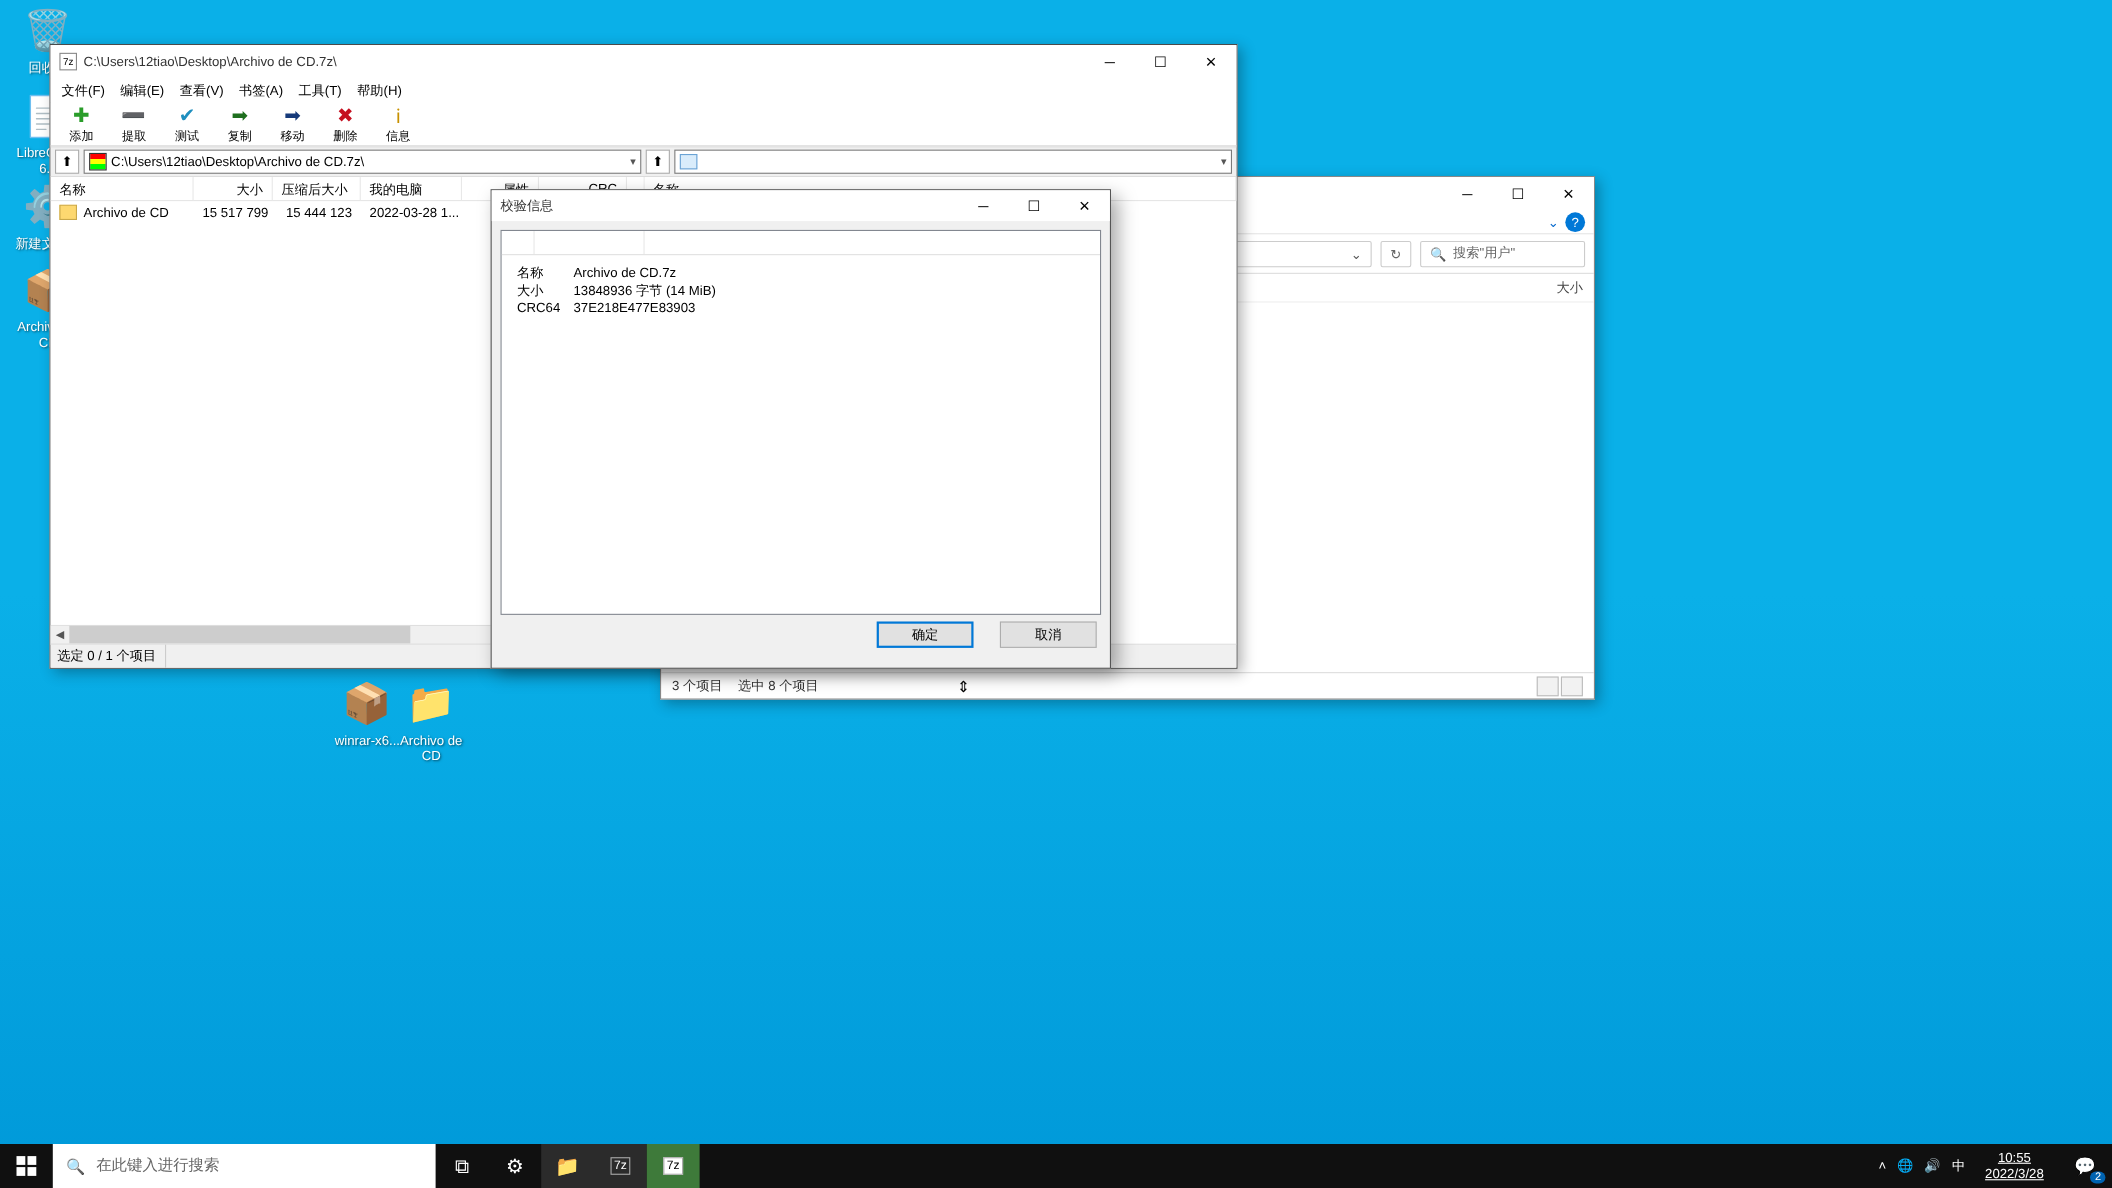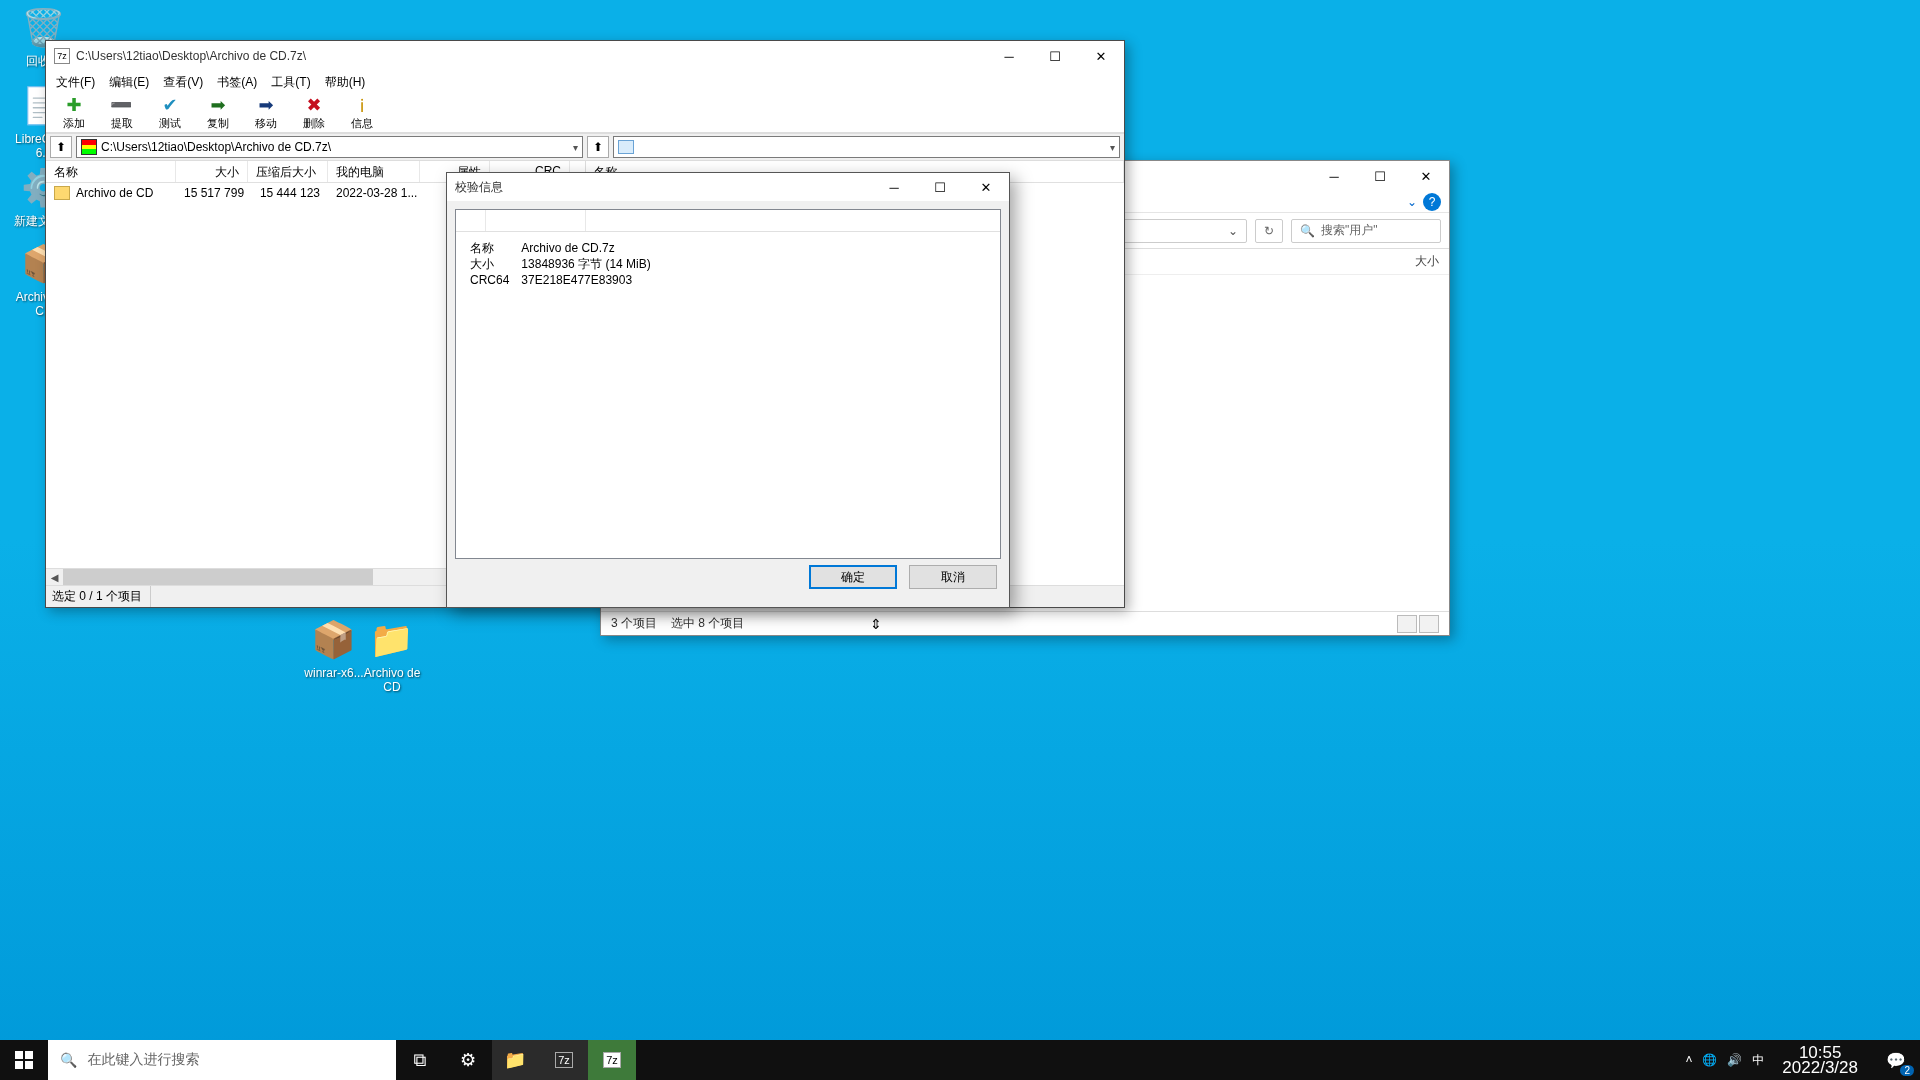--- a/index.html
+++ b/index.html
@@ -47,21 +47,21 @@
 
 .dialog { left: 446px; top: 172px; width: 564px; height: 436px; background: #f0f0f0; border: 1px solid #555; box-shadow: 6px 6px 16px rgba(0,0,0,.35); }
 .dialog .titlebar { background: #fff; height: 28px; text-align: right; }
 .dialog .body { flex: 1; padding: 8px; display: flex; flex-direction: column; }
 .dialog .listarea { flex: 1; background: #fff; border: 1px solid #828790; padding: 0; font-size: 12px; font-family: Tahoma, sans-serif; overflow: hidden; }
 .dialog .listhead { height: 22px; border-bottom: 1px solid #e0e0e0; display:flex; }
 .dialog .listhead > div { border-right: 1px solid #e8e8e8; }
 .dialog .content { padding: 8px; }
 .dialog table { border-collapse: collapse; }
 .dialog td { padding: 0 6px; vertical-align: top; line-height: 16px; }
-.dialog .btnrow { height: 40px; display: flex; justify-content: flex-end; align-items: center; gap: 12px; padding: 0 4px 4px 0; }
+.dialog .btnrow { height: 40px; display: flex; justify-content: flex-end; align-items: center; gap: 24px; padding: 0 4px 4px 0; }
 .dialog button { width: 88px; height: 24px; font-size: 12px; background: #e1e1e1; border: 1px solid #adadad; }
 .dialog button.primary { border: 2px solid #0078d7; background: #e1e1e1; }
 
 
 .explorer-bg { left: 600px; top: 160px; width: 850px; height: 476px; background: #fff; border: 1px solid #888; }
 .explorer-bg .addr { height: 36px; border-bottom: 1px solid #ddd; display: flex; align-items: center; padding: 0 8px; gap: 8px; }
 .explorer-bg .addr .box { border: 1px solid #ccc; height: 24px; border-radius: 2px; display: flex; align-items: center; padding: 0 8px; font-size: 12px; color: #666; }
 .explorer-bg .colh { height: 26px; border-bottom: 1px solid #eee; display: flex; font-size: 12px; color: #444; }
 .explorer-bg .colh > div { padding: 4px 10px; }
 .explorer-bg .listrow { height: 22px; display: flex; align-items: center; font-size: 12px; padding: 0 10px; }
@@ -73,21 +73,21 @@
 
 .taskbar { position: absolute; bottom: 0; left: 0; right: 0; height: 40px; background: #101010; display: flex; align-items: stretch; color: #fff; }
 .taskbar .start { width: 48px; display: flex; align-items: center; justify-content: center; }
 .taskbar .start .winlogo { width: 18px; height: 18px; display: grid; grid-template-columns: 1fr 1fr; grid-template-rows: 1fr 1fr; gap: 2px; }
 .taskbar .start .winlogo div { background: #fff; }
 .taskbar .search { width: 348px; background: #fff; display: flex; align-items: center; padding: 0 12px; color: #666; font-size: 14px; gap: 10px; }
 .taskbar .tbicon { width: 48px; display: flex; align-items: center; justify-content: center; font-size: 18px; position: relative; }
 .taskbar .tbicon.running { background: #2b2b2b; }
 .taskbar .tbicon.highlight { background: #3e7a3a; }
 .taskbar .tray { margin-left: auto; display: flex; align-items: center; gap: 10px; padding: 0 6px; font-size: 12px; }
-.taskbar .clock { text-align: center; line-height: 15px; font-size: 17px; padding: 0 8px; }
+.taskbar .clock { text-align: center; line-height: 15px; font-size: 12px; padding: 0 8px; text-decoration: underline; }
 .taskbar .notif { width: 48px; display: flex; align-items: center; justify-content: center; position: relative; }
 .taskbar .notif .badge { position: absolute; bottom: 4px; right: 6px; background: #0063b1; color: #fff; font-size: 10px; border-radius: 8px; padding: 0 4px; }
 
 .helpq { width:18px; height:18px; border-radius:50%; background:#0078d7; color:#fff; display:flex; align-items:center; justify-content:center; font-size:12px; }
 
 
 .resize-cursor { position:absolute; left: 870px; top: 616px; font-size: 14px; color: #000; pointer-events:none; }
 </style>
 </head>
 <body>

